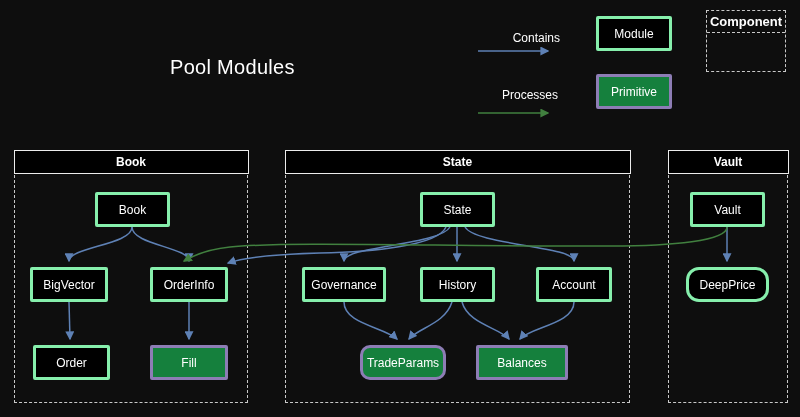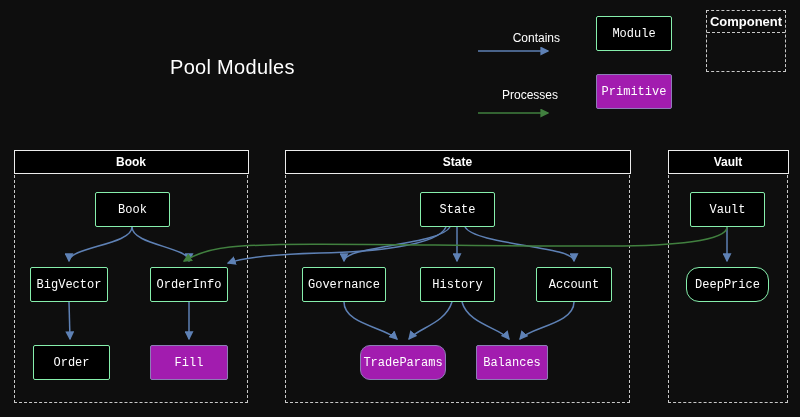--- a/index.html
+++ b/index.html
@@ -7,25 +7,25 @@
     position:relative;width:800px;height:417px;overflow:hidden;
     background:#0e0e0e;color:#ffffff;
     font-family:"Liberation Sans","DejaVu Sans",sans-serif;
   }
   .title{
     position:absolute;left:170px;top:56px;
     font-size:20px;font-weight:normal;letter-spacing:.3px;
   }
   .node{
     position:absolute;height:35px;box-sizing:border-box;
-    background:#000000;border:1px solid #86efac;border-radius:2px;
+    background:#000000;border:3px solid #86efac;border-radius:2px;
     display:flex;align-items:center;justify-content:center;
-    font-size:12px;color:#ffffff;white-space:nowrap;font-family:Liberation Mono, monospace;
+    font-size:12px;color:#ffffff;white-space:nowrap;
   }
-  .node.primitive{background:#a21caf;border-color:#8d7db5;}
+  .node.primitive{background:#15803d;border-color:#8d7db5;}
   .group{
     position:absolute;box-sizing:border-box;
     border:1.5px dashed #c9c9c9;
   }
   .group-header{
     position:absolute;top:-1.5px;left:-1.5px;right:-1.5px;height:22px;
     background:#000000;border:1px solid #ececec;
     font-weight:bold;font-size:12px;
     display:flex;align-items:center;justify-content:center;
   }
@@ -104,18 +104,18 @@
   <div class="node" style="left:30px;top:267px;width:78px;">BigVector</div>
   <div class="node" style="left:150px;top:267px;width:78px;">OrderInfo</div>
   <div class="node" style="left:33px;top:345px;width:77px;">Order</div>
   <div class="node primitive" style="left:150px;top:345px;width:78px;">Fill</div>
 
   <div class="node" style="left:420px;top:192px;width:75px;">State</div>
   <div class="node" style="left:302px;top:267px;width:84px;">Governance</div>
   <div class="node" style="left:420px;top:267px;width:75px;">History</div>
   <div class="node" style="left:536px;top:267px;width:76px;">Account</div>
   <div class="node primitive" style="left:360px;top:345px;width:86px;border-radius:10px;">TradeParams</div>
-  <div class="node primitive" style="left:476px;top:345px;width:72px;">Balances</div>
+  <div class="node primitive" style="left:476px;top:345px;width:92px;">Balances</div>
 
   <div class="node" style="left:690px;top:192px;width:75px;">Vault</div>
   <div class="node" style="left:686px;top:267px;width:83px;border-radius:13px;">DeepPrice</div>
 
 </div>
 
 </body></html>

